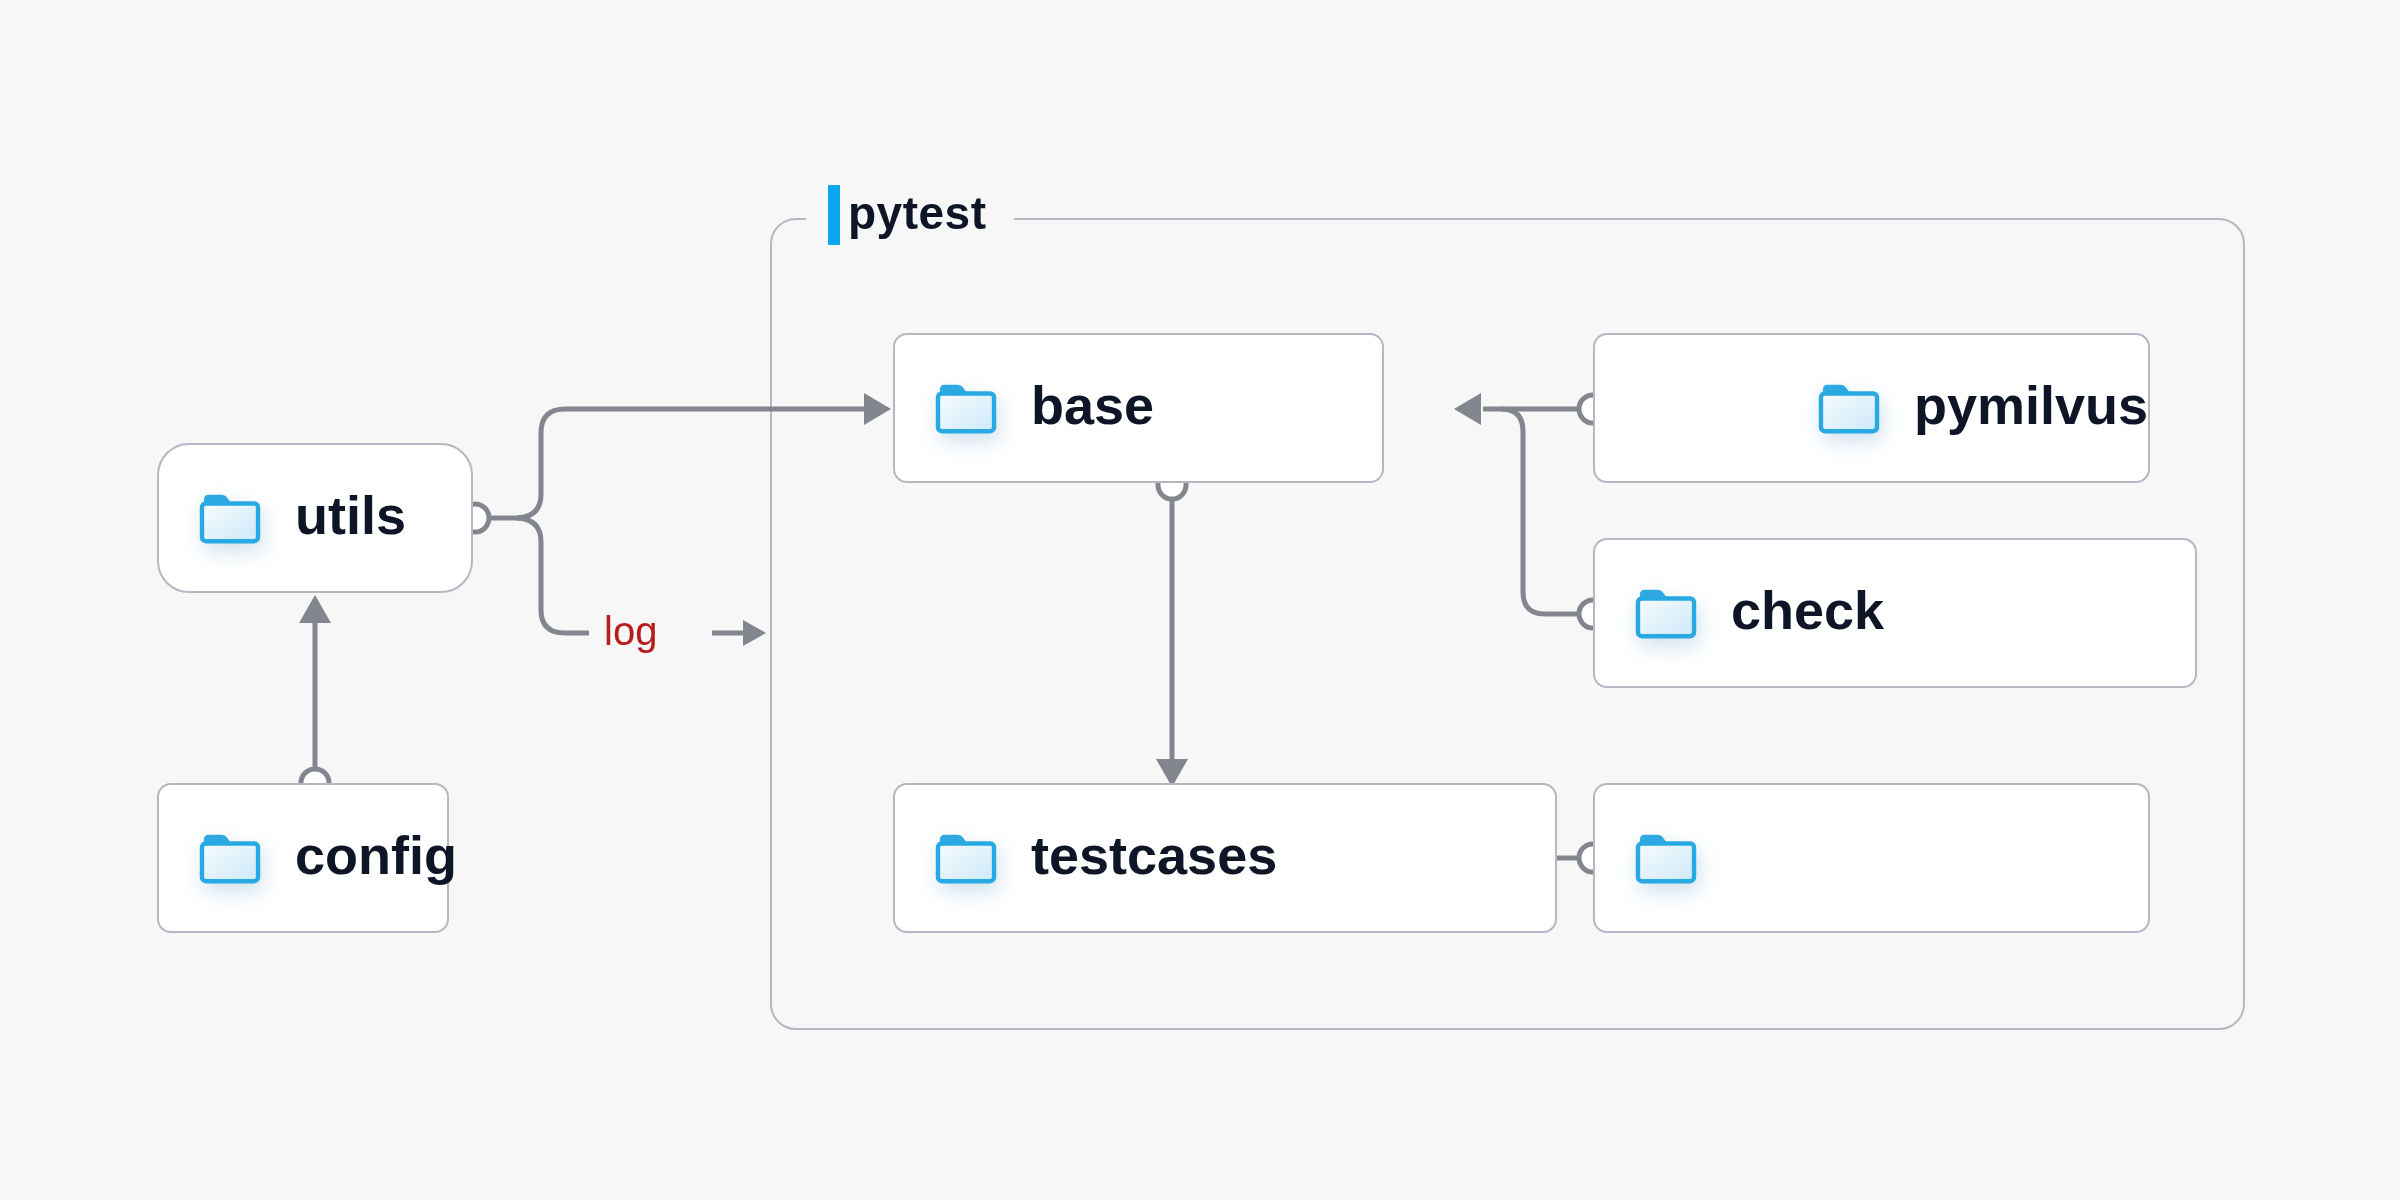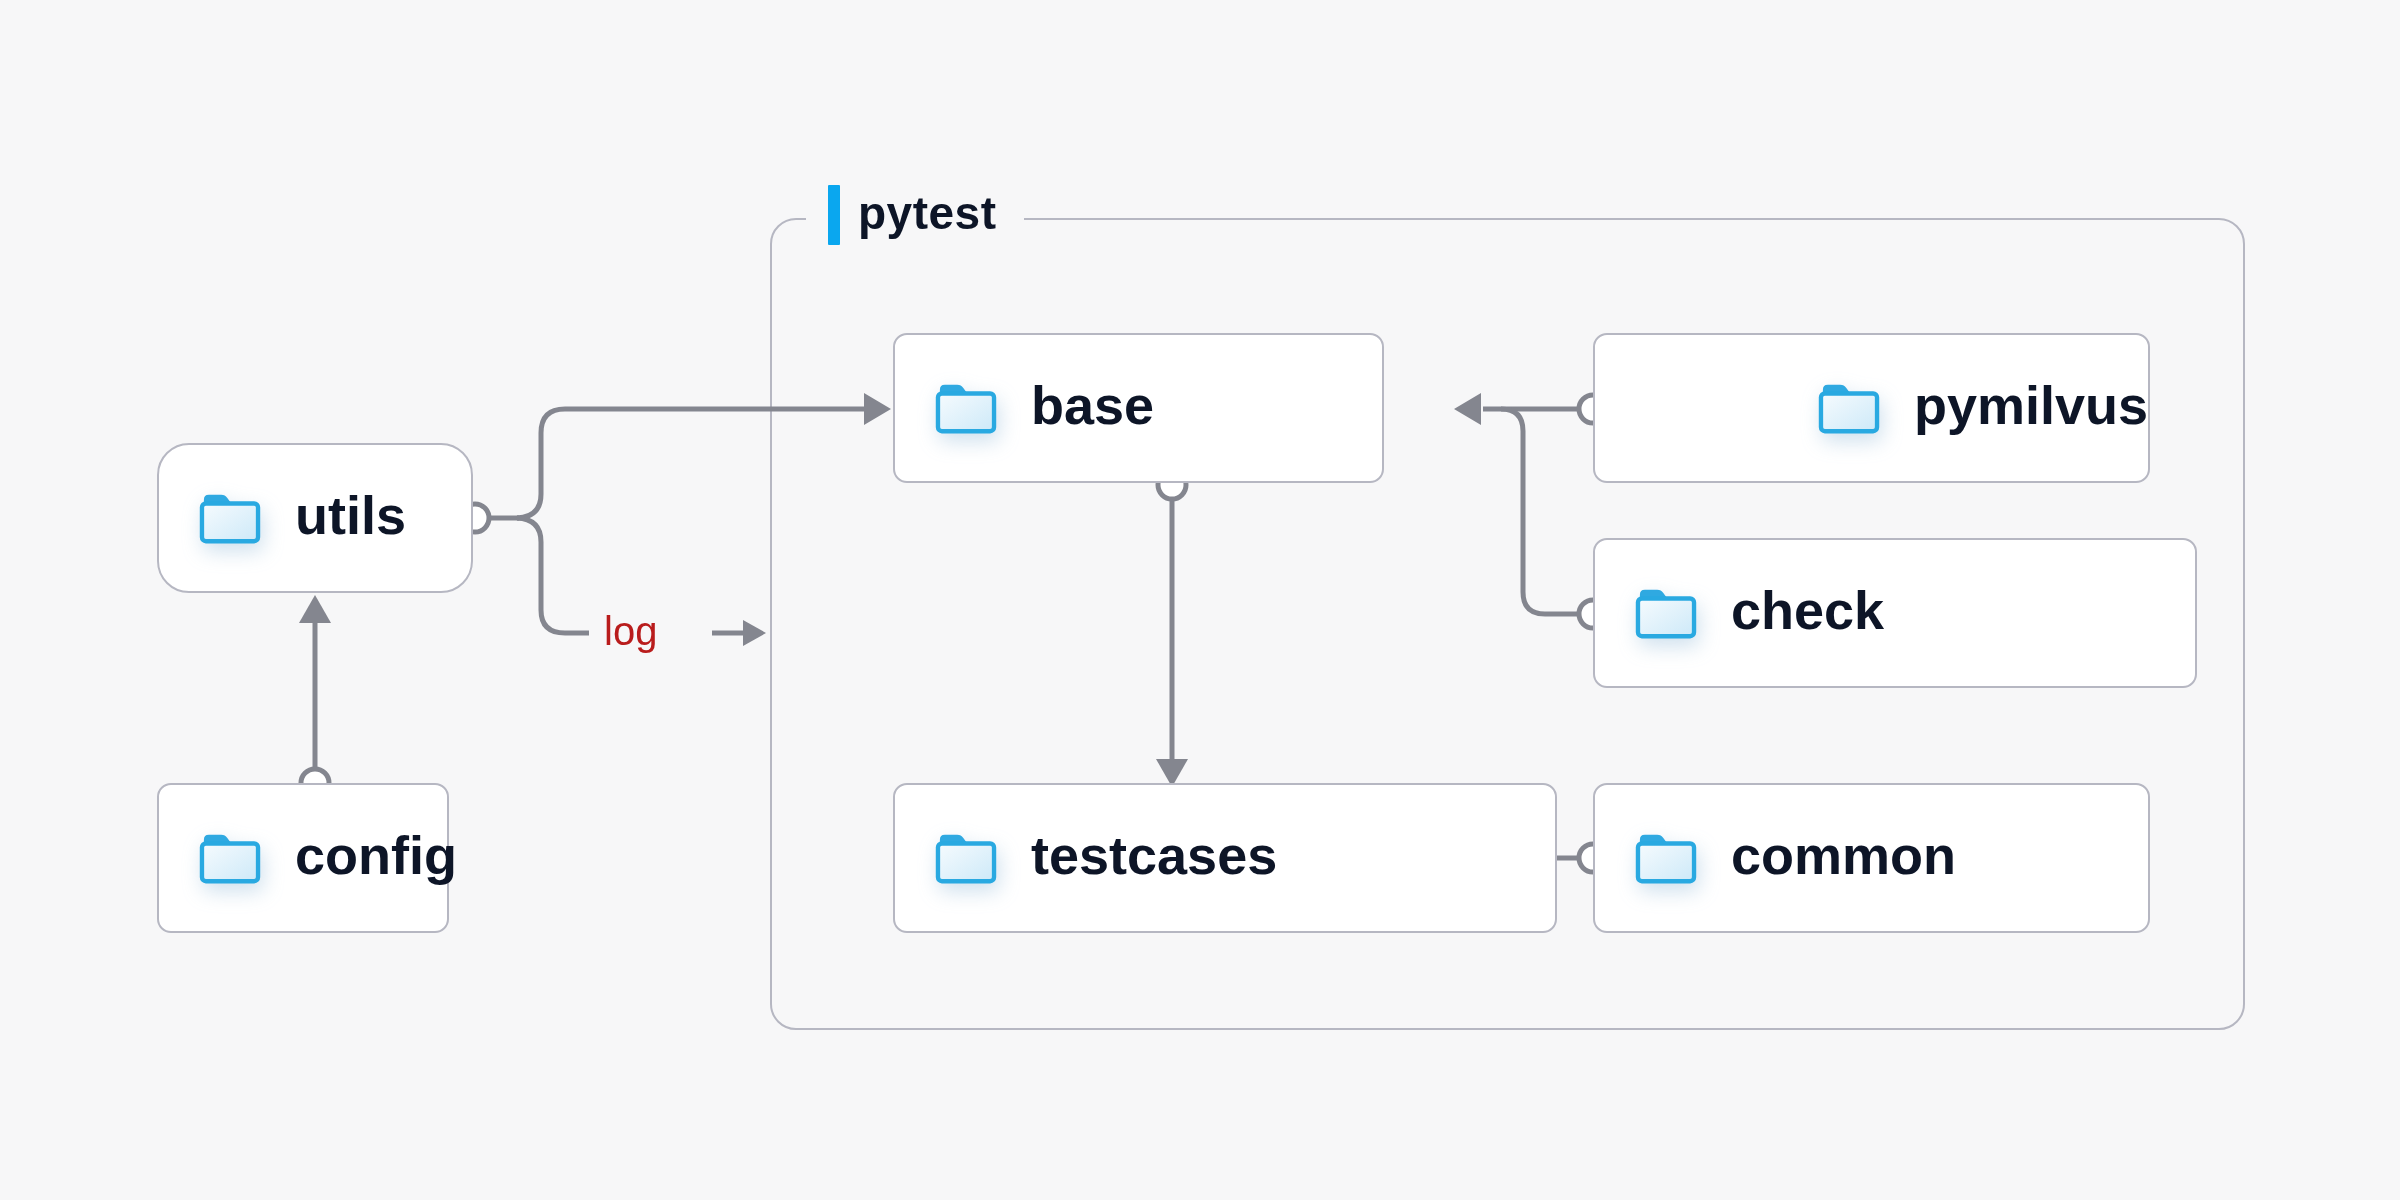--- a/index.html
+++ b/index.html
@@ -30,21 +30,21 @@
     box-sizing: border-box;
     background: transparent;
     z-index: 1;
   }
   .group-label {
     position: absolute;
     left: 806px; top: 183px;
     height: 64px;
     display: flex;
     align-items: center;
-    gap: 18px;
+    gap: 8px;
     background: #f7f7f8;
     padding: 0 28px 0 22px;
     z-index: 3;
   }
   .group-label .accent-bar {
     width: 12px;
     height: 60px;
     background: #0aa7ef;
     border-radius: 1px;
   }
@@ -201,16 +201,15 @@
       <rect x="7" y="15" width="58" height="39" rx="4" fill="url(#fg1)" stroke="#29a9e1" stroke-width="4.5"></rect>
     </svg>
     <span class="label">check</span>
   </div>
 
   <div class="node node-common">
     <svg class="folder" width="70" height="58" viewBox="0 0 72 60">
       <path d="M 9 17 L 9 11 Q 9 6 14 6 L 27 6 Q 31 6 33 9 L 39 17 Z" fill="#2fa9e1"></path>
       <rect x="7" y="15" width="58" height="39" rx="4" fill="url(#fg1)" stroke="#29a9e1" stroke-width="4.5"></rect>
     </svg>
-    <span class="label">common</span>
   </div>
 
 </div>
 
 </body></html>

